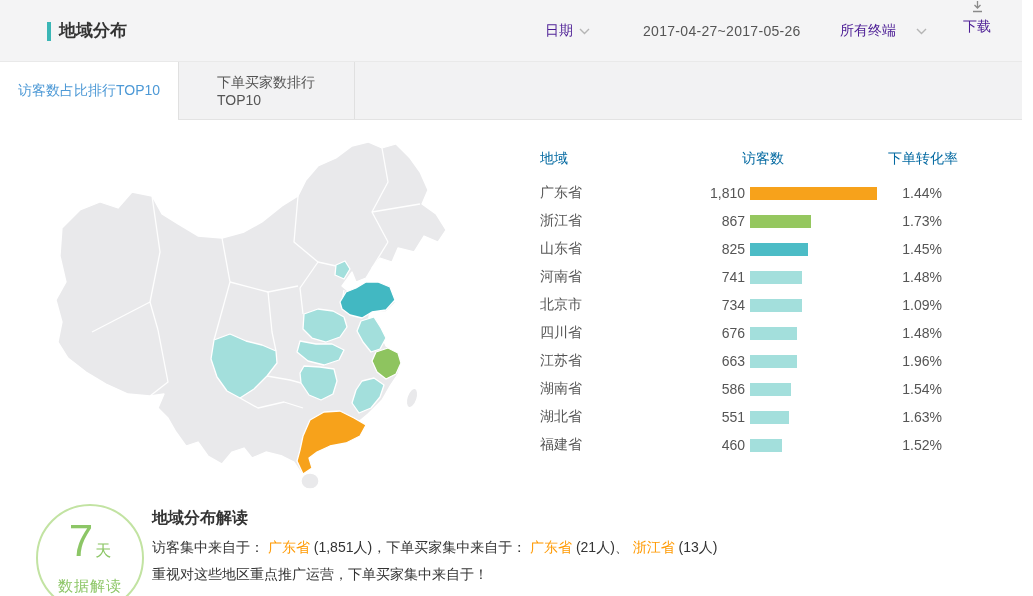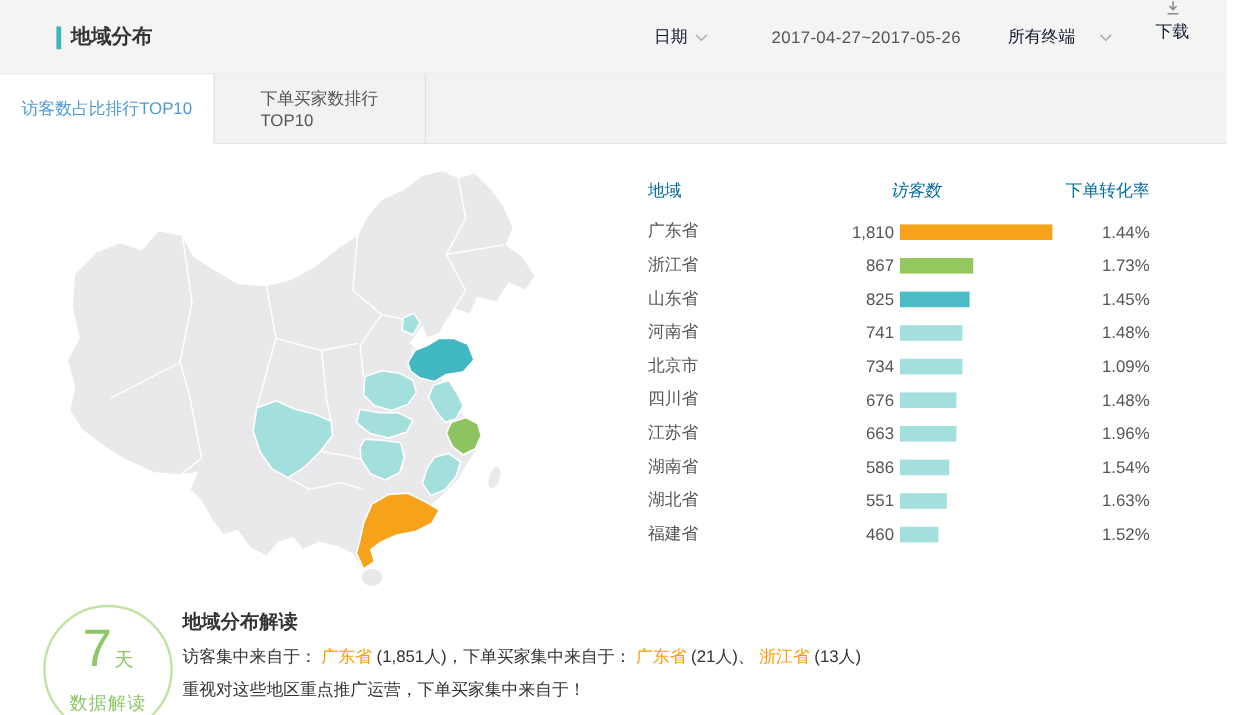--- a/index.html
+++ b/index.html
@@ -9,21 +9,21 @@
   }
   
   .topbar{
     position:absolute;left:0;top:0;width:1022px;height:62px;
     background:#f4f4f5;border-bottom:1px solid #e9e9e9;box-sizing:border-box;
   }
   .title-wrap{position:absolute;left:27px;top:19px;display:flex;align-items:center;padding-left:20px;}
   .accent{display:inline-block;width:4px;height:19px;background:#3bb6b6;margin-right:8px;}
   .page-title{font-size:17px;font-weight:bold;color:#333;margin:0;line-height:24px;}
   .ctrl{position:absolute;top:0;height:62px;display:flex;align-items:center;gap:6px;
-        font-size:14px;color:#0f172a;cursor:pointer;}
+        font-size:14px;color:#4c1d95;cursor:pointer;}
   .ctrl-date{left:545px;}
   .ctrl-range{left:643px;color:#555;letter-spacing:.3px;}
   .ctrl-terminal{left:840px;gap:20px;}
   .ctrl-download{left:963px;gap:5px;flex-direction:column;}
   .chev{display:inline-block;}
   
   .tabbar{
     position:absolute;left:0;top:62px;width:1022px;height:57px;
     background:#f2f2f3;border-bottom:1px solid #e3e3e3;box-sizing:content-box;
     display:flex;
@@ -33,28 +33,28 @@
   .tab-active{width:178px;background:#fff;color:#4d99d6;height:58px;margin-bottom:-1px;}
   .tab-plain{width:177px;border-left:1px solid #e0e0e0;border-right:1px solid #e0e0e0;padding-left:38px;}
   
   .map-svg{position:absolute;left:40px;top:128px;}
   .map-svg path,.map-svg ellipse{stroke:#fff;stroke-width:1.3;stroke-linejoin:round;}
   .map-border{fill:none;stroke:#fff;stroke-width:1.2;opacity:.95;}
   
   .ranking{position:absolute;left:530px;top:150px;width:428px;}
   .thead{position:relative;height:22px;font-size:14px;color:#0369a1;}
   .th-region{position:absolute;left:10px;}
-  .th-visitors{position:absolute;left:233px;transform:translateX(-50%);font-style:italic;}
+  .th-visitors{position:absolute;left:233px;transform:translateX(-50%);}
   .th-conversion{position:absolute;right:0;}
   .rows{margin-top:7px;}
   .rrow{position:relative;height:28px;display:flex;align-items:center;font-size:14px;color:#555;}
   .cell-region{width:120px;padding-left:10px;box-sizing:border-box;}
   .cell-value{width:95px;text-align:right;}
   .cell-bar{height:13px;margin-left:5px;}
-  .cell-pct{position:absolute;right:0;}
+  .cell-pct{position:absolute;right:16px;}
   
   .badge{
     position:absolute;left:36px;top:504px;width:108px;height:108px;border-radius:50%;
     border:2px solid #c2e3a2;box-sizing:border-box;background:#fff;text-align:center;color:#8cc666;
   }
   .badge-top{margin-top:12px;line-height:46px;}
   .badge-num{font-size:44px;}
   .badge-unit{font-size:16px;margin-left:2px;}
   .badge-label{font-size:15px;margin-top:3px;letter-spacing:1px;}
   .insight-text{position:absolute;left:152px;top:508px;width:840px;}

